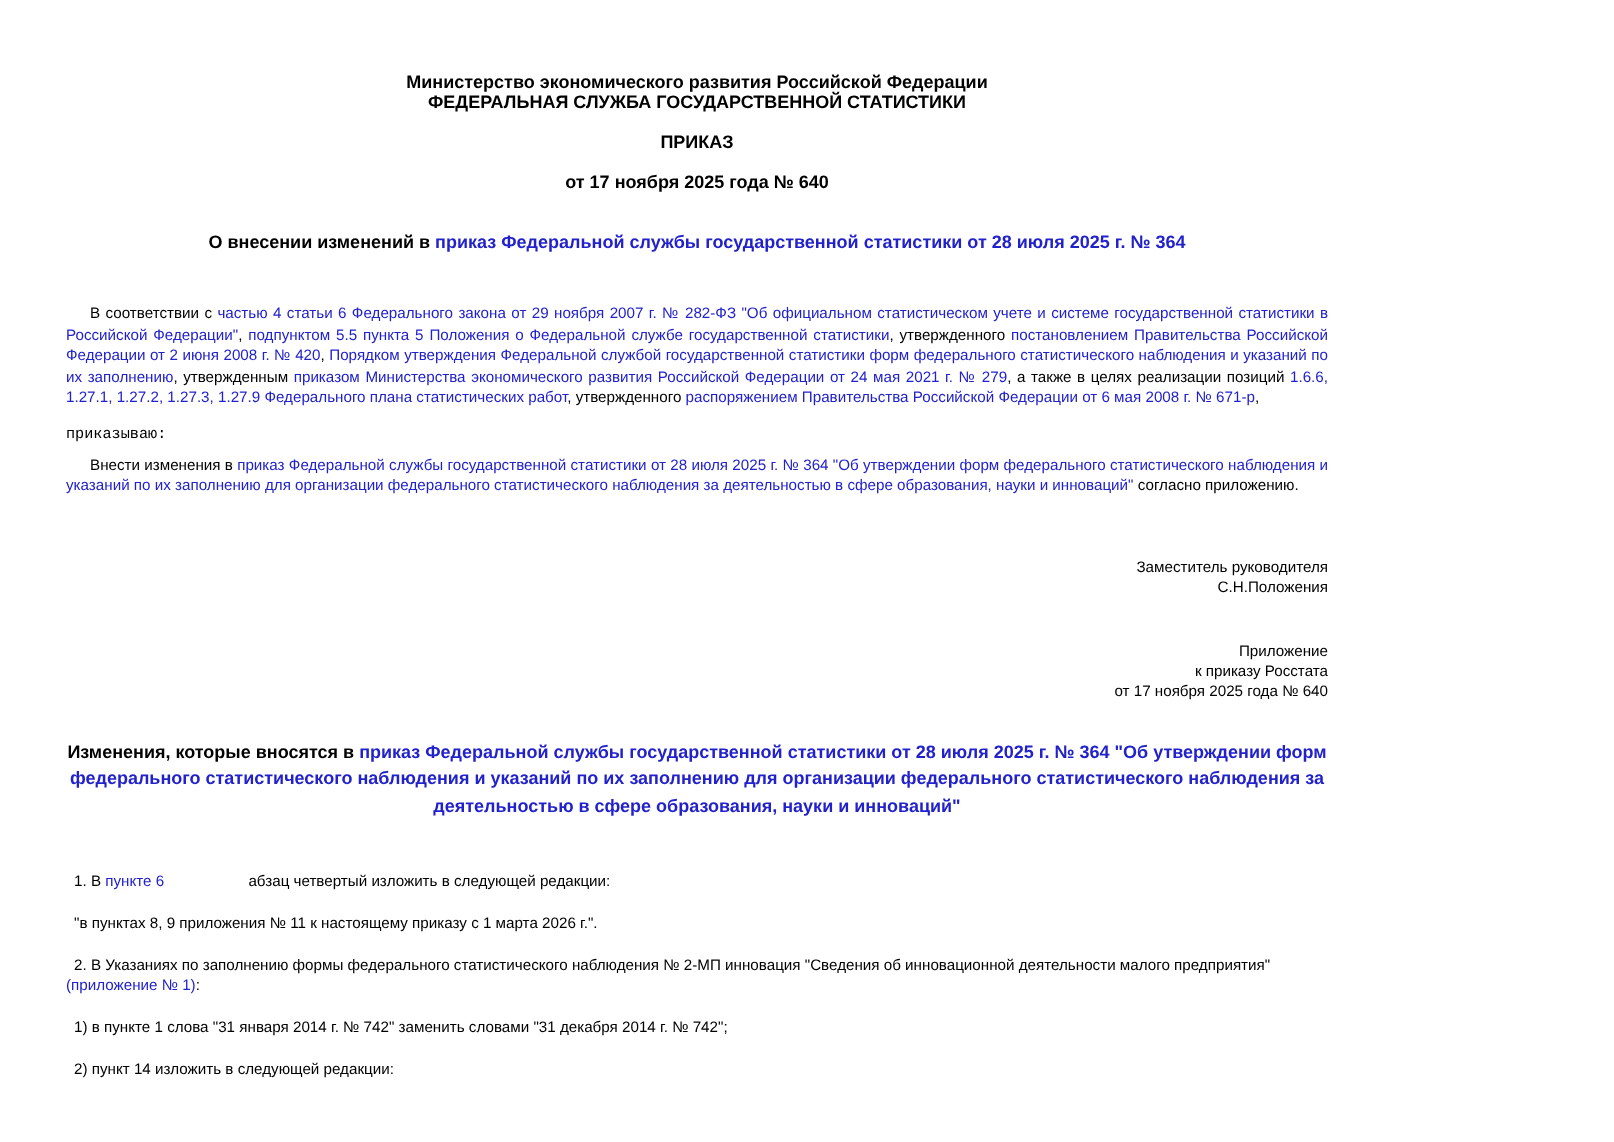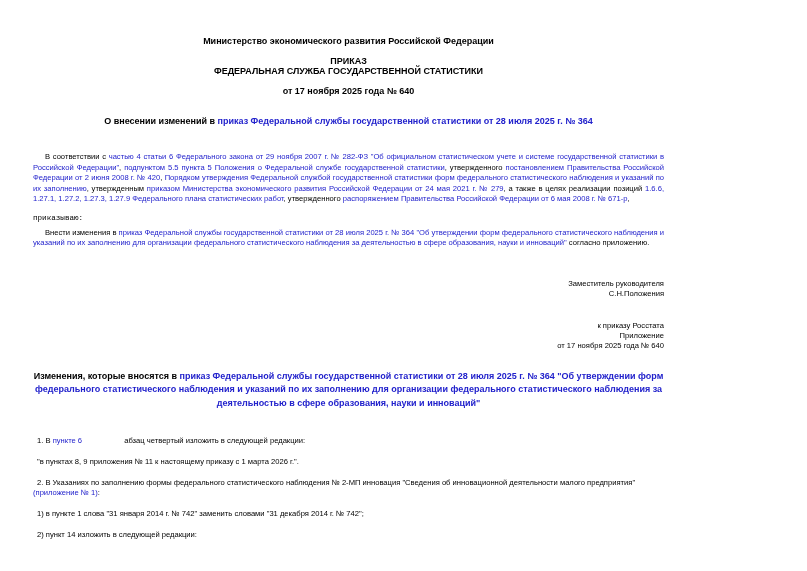--- a/index.html
+++ b/index.html
@@ -70,40 +70,40 @@
     margin-bottom: 11px;
     text-indent: 4px;
   }
   .lnk { cursor: pointer; }
 </style>
 </head>
 <body>
 
 <div class="doc">
   <div class="hdr">Министерство экономического развития Российской Федерации</div>
+  <div class="hdr">ФЕДЕРАЛЬНАЯ СЛУЖБА ГОСУДАРСТВЕННОЙ СТАТИСТИКИ</div>
   <div class="hdr sp">ПРИКАЗ</div>
-  <div class="hdr">ФЕДЕРАЛЬНАЯ СЛУЖБА ГОСУДАРСТВЕННОЙ СТАТИСТИКИ</div>
   <div class="hdr sp">от 17 ноября 2025 года № 640</div>
 
   <div class="doc-title"><span class="txt" style="color: rgb(0, 0, 0);">О внесении изменений в </span><span class="lnk" style="color: rgb(34, 34, 204);">приказ Федеральной службы государственной статистики от 28 июля 2025 г. № 364</span></div>
 
   <div class="para preamble"><span class="txt" style="color: rgb(0, 0, 0);">В соответствии с </span><span class="lnk" style="color: rgb(34, 34, 204);">частью 4 статьи 6 Федерального закона от 29 ноября 2007 г. № 282-ФЗ "Об официальном статистическом учете и системе государственной статистики в Российской Федерации"</span><span class="txt" style="color: rgb(0, 0, 0);">, </span><span class="lnk" style="color: rgb(34, 34, 204);">подпунктом 5.5 пункта 5 Положения о Федеральной службе государственной статистики</span><span class="txt" style="color: rgb(0, 0, 0);">, утвержденного </span><span class="lnk" style="color: rgb(34, 34, 204);">постановлением Правительства Российской Федерации от 2 июня 2008 г. № 420</span><span class="txt" style="color: rgb(0, 0, 0);">, </span><span class="lnk" style="color: rgb(34, 34, 204);">Порядком утверждения Федеральной службой государственной статистики форм федерального статистического наблюдения и указаний по их заполнению</span><span class="txt" style="color: rgb(0, 0, 0);">, утвержденным </span><span class="lnk" style="color: rgb(34, 34, 204);">приказом Министерства экономического развития Российской Федерации от 24 мая 2021 г. № 279</span><span class="txt" style="color: rgb(0, 0, 0);">, а также в целях реализации позиций </span><span class="lnk" style="color: rgb(34, 34, 204);">1.6.6, 1.27.1, 1.27.2, 1.27.3, 1.27.9 Федерального плана статистических работ</span><span class="txt" style="color: rgb(0, 0, 0);">, утвержденного </span><span class="lnk" style="color: rgb(34, 34, 204);">распоряжением Правительства Российской Федерации от 6 мая 2008 г. № 671-р</span><span class="txt" style="color: rgb(0, 0, 0);">,</span></div>
 
   <div class="plain orderword">приказываю:</div>
 
   <div class="para orderpara"><span class="txt" style="color: rgb(0, 0, 0);">Внести изменения в </span><span class="lnk" style="color: rgb(34, 34, 204);">приказ Федеральной службы государственной статистики от 28 июля 2025 г. № 364 "Об утверждении форм федерального статистического наблюдения и указаний по их заполнению для организации федерального статистического наблюдения за деятельностью в сфере образования, науки и инноваций"</span><span class="txt" style="color: rgb(0, 0, 0);"> согласно приложению.</span></div>
 
   <div class="right sig">
     <div>Заместитель руководителя</div>
     <div>С.Н.Положения</div>
   </div>
 
   <div class="right annexref">
+    <div>Приложение</div>
     <div>к приказу Росстата</div>
-    <div>Приложение</div>
     <div>от 17 ноября 2025 года № 640</div>
   </div>
 
   <div class="annex-title"><span class="txt" style="color: rgb(0, 0, 0);">Изменения, которые вносятся в </span><span class="lnk" style="color: rgb(34, 34, 204);">приказ Федеральной службы государственной статистики от 28 июля 2025 г. № 364 "Об утверждении форм федерального статистического наблюдения и указаний по их заполнению для организации федерального статистического наблюдения за деятельностью в сфере образования, науки и инноваций"</span></div>
 
   <div class="items">
     <div class="item"><span class="txt" style="color: rgb(0, 0, 0);">1. В </span><span class="lnk" style="color: rgb(34, 34, 204);">пункте 6</span><span class="txt" style="color: rgb(0, 0, 0); padding-left: 40px;"> абзац четвертый изложить в следующей редакции:</span></div>
     <div class="item"><span class="txt" style="color: rgb(0, 0, 0);">"в пунктах 8, 9 приложения № 11 к настоящему приказу с 1 марта 2026 г.".</span></div>
     <div class="item"><span class="txt" style="color: rgb(0, 0, 0);">2. В Указаниях по заполнению формы федерального статистического наблюдения № 2-МП инновация "Сведения об инновационной деятельности малого предприятия" </span><span class="lnk" style="color: rgb(34, 34, 204);">(приложение № 1)</span><span class="txt" style="color: rgb(0, 0, 0);">:</span></div>
     <div class="item"><span class="txt" style="color: rgb(0, 0, 0);">1) в пункте 1 слова "31 января 2014 г. № 742" заменить словами "31 декабря 2014 г. № 742";</span></div>

